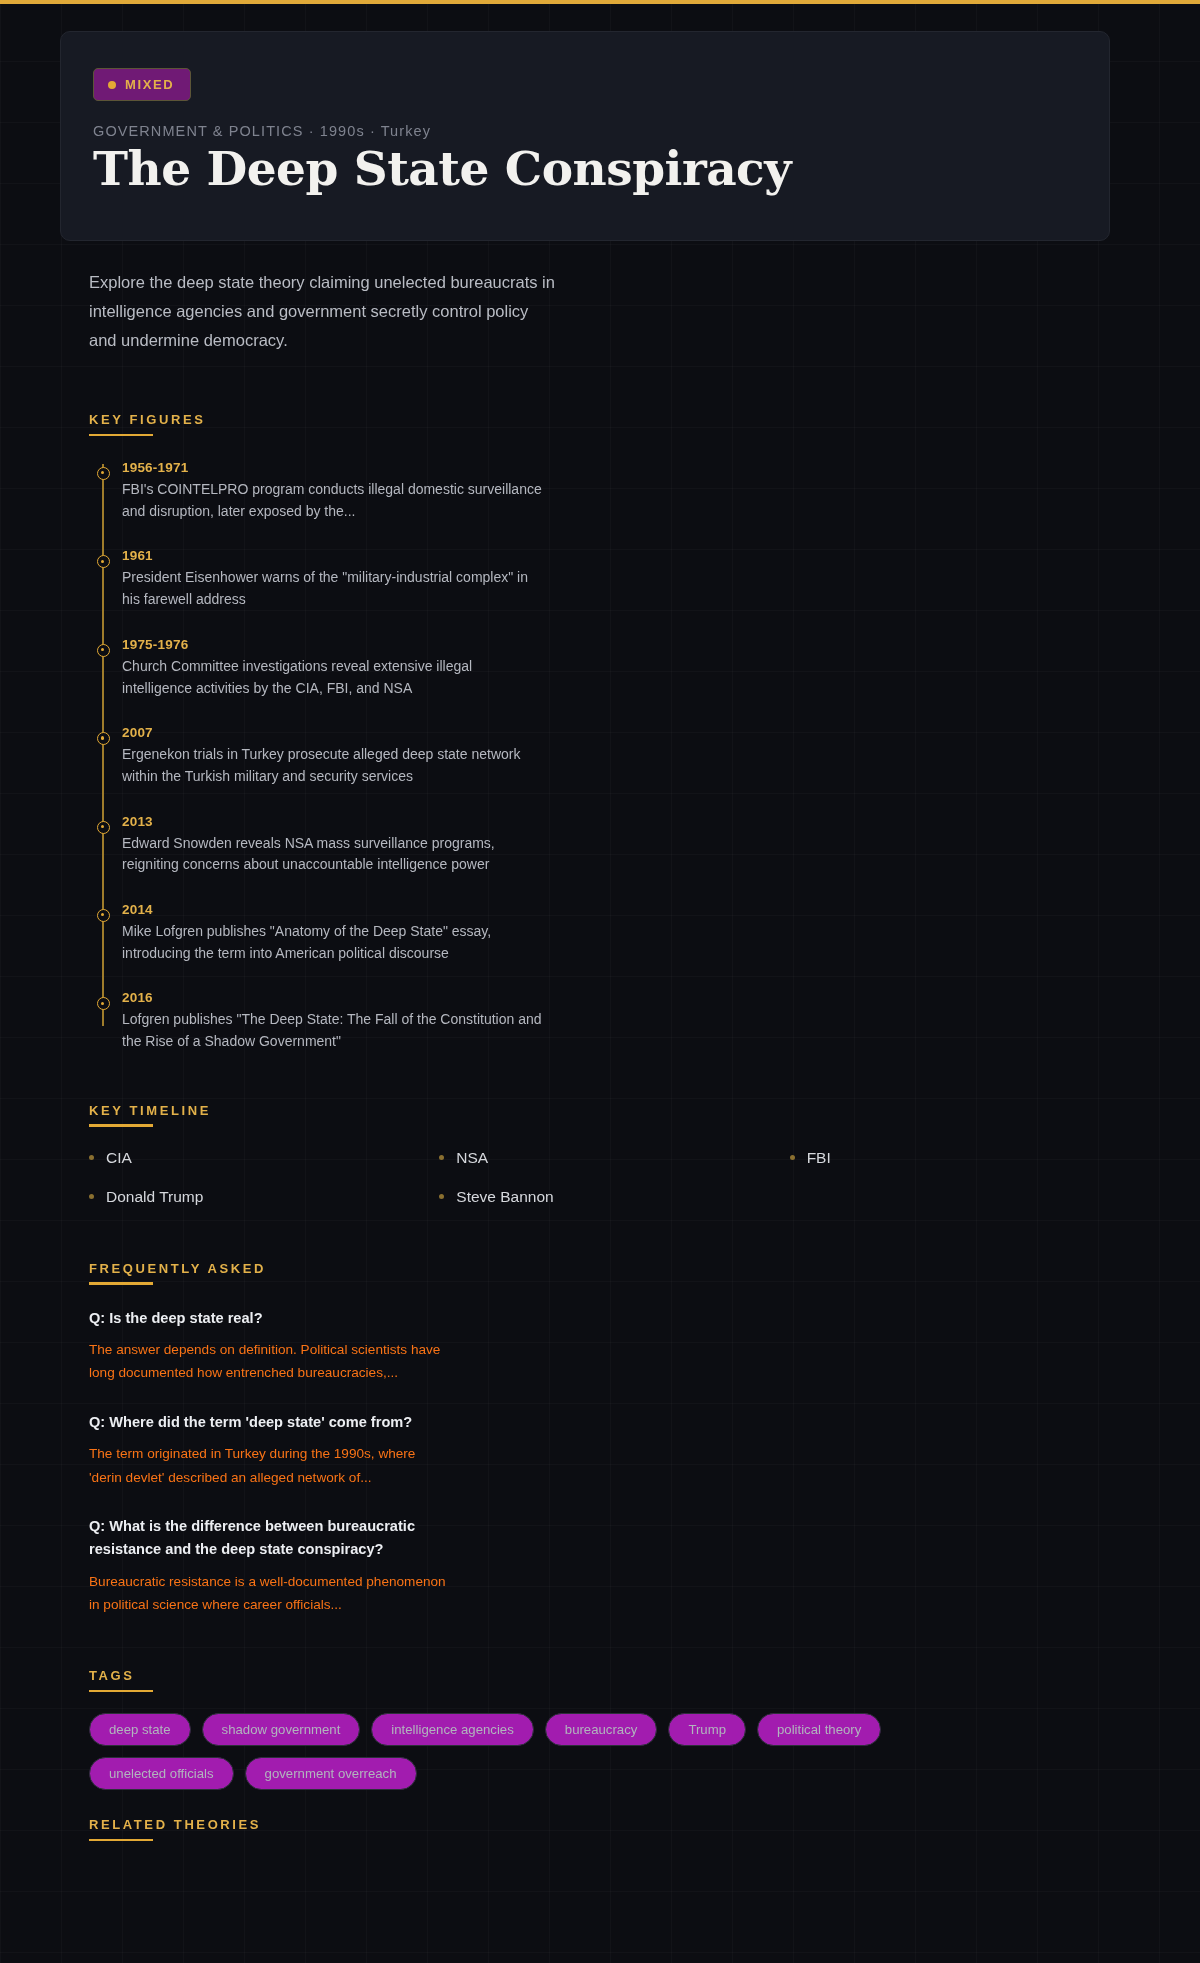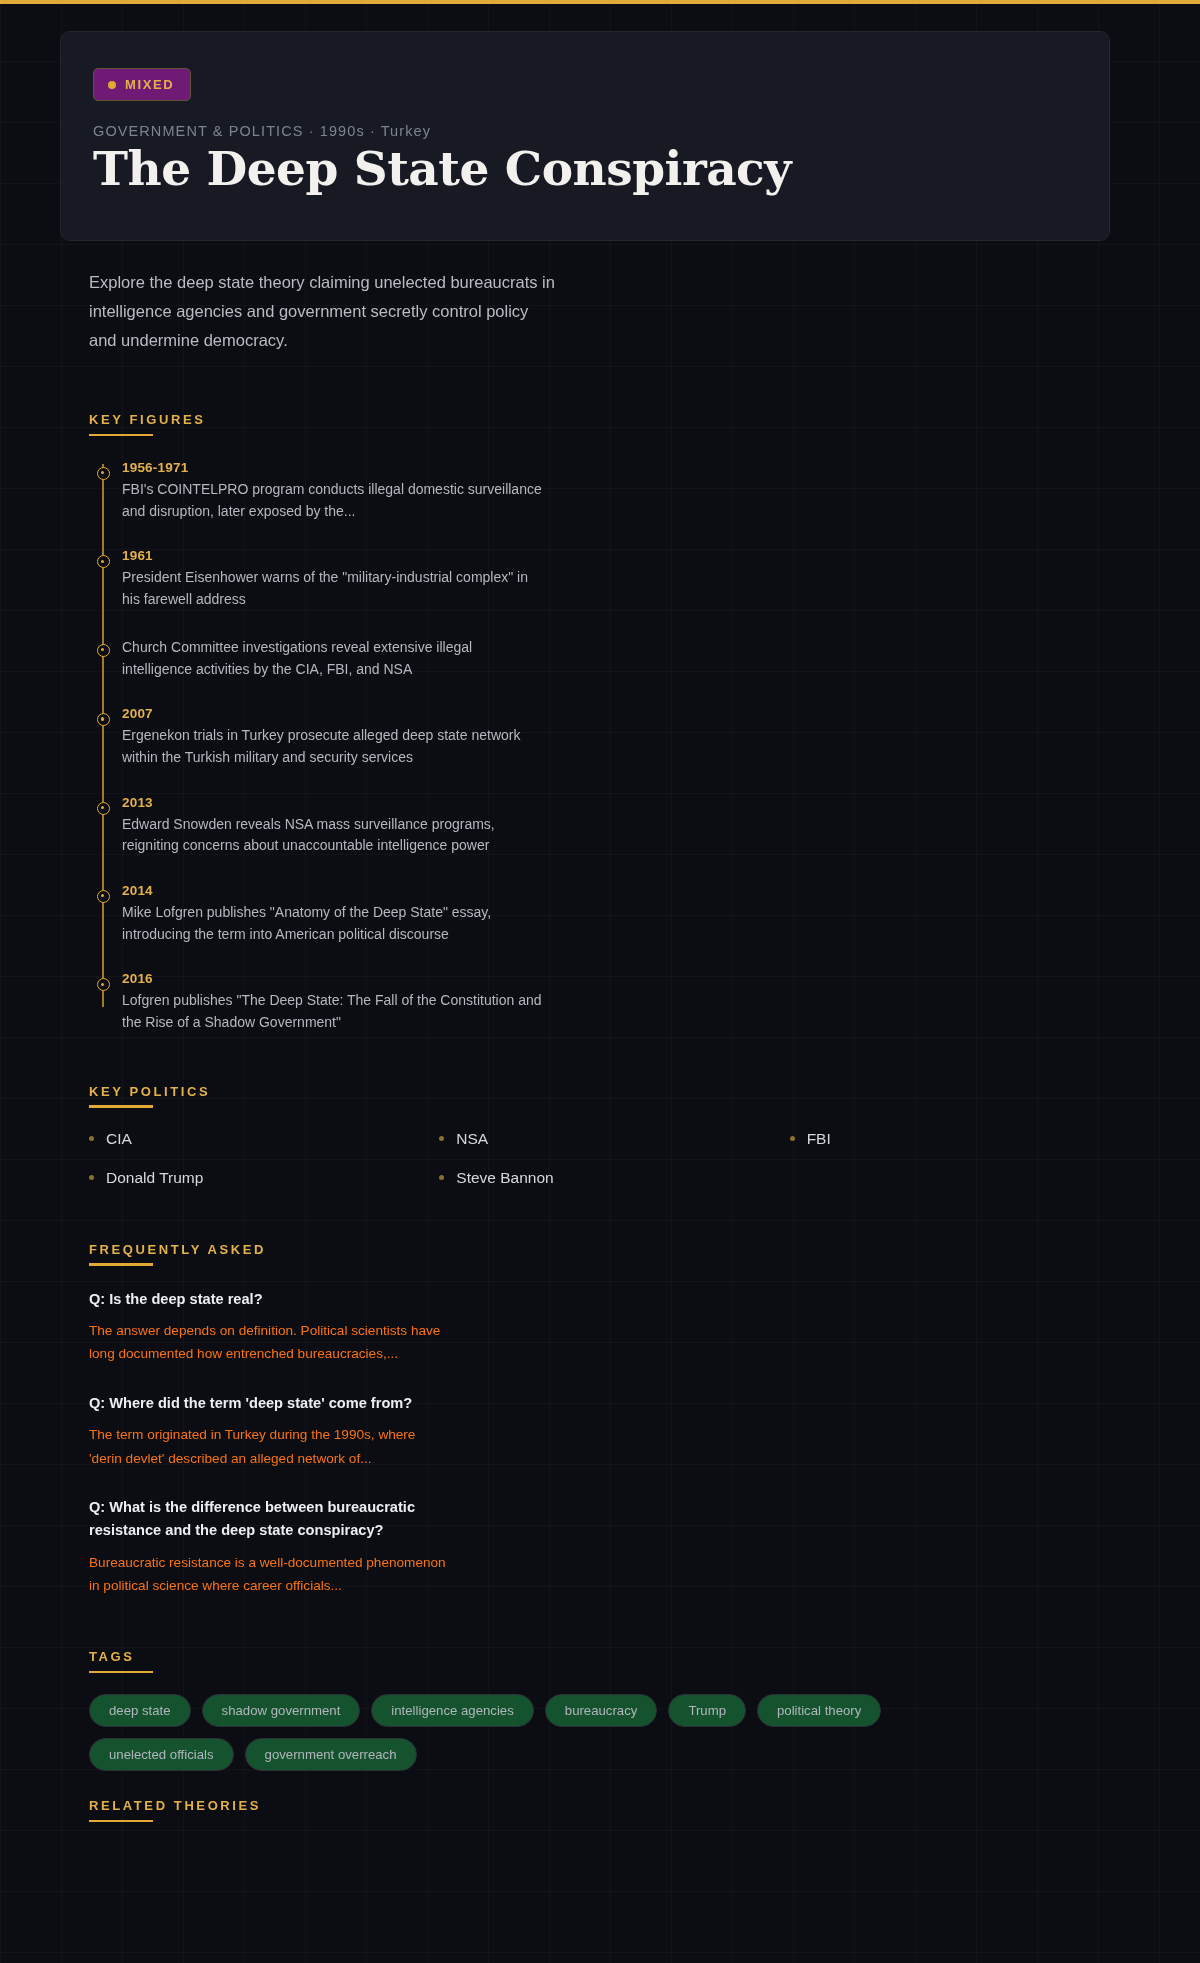--- a/index.html
+++ b/index.html
@@ -208,21 +208,21 @@
   
   #tags-section { margin-top: 52px; }
   .tag-wrap {
     margin-top: 21px;
     display: flex;
     flex-wrap: wrap;
     gap: 11px;
     max-width: 920px;
   }
   .tag {
-    background: #14532d;
+    background: #a21caf;
     border: 1px solid #2c303a;
     border-radius: 20px;
     padding: 8px 19px;
     font-size: 13.2px;
     color: #b1b5bd;
     white-space: nowrap;
   }
 
   
   #related-section { margin-top: 27px; }
@@ -253,20 +253,21 @@
           <div class="tl-year">1956-1971</div>
           <div class="tl-text">FBI's COINTELPRO program conducts illegal domestic surveillance and disruption, later exposed by the...</div>
         </div>
         <div class="tl-item">
           <span class="tl-dot"></span>
           <div class="tl-year">1961</div>
           <div class="tl-text">President Eisenhower warns of the "military-industrial complex" in his farewell address</div>
         </div>
         <div class="tl-item">
           <span class="tl-dot"></span>
+          <div class="tl-year">1975-1976</div>
           <div class="tl-text">Church Committee investigations reveal extensive illegal intelligence activities by the CIA, FBI, and NSA</div>
         </div>
         <div class="tl-item">
           <span class="tl-dot"></span>
           <div class="tl-year">2007</div>
           <div class="tl-text">Ergenekon trials in Turkey prosecute alleged deep state network within the Turkish military and security services</div>
         </div>
         <div class="tl-item">
           <span class="tl-dot"></span>
           <div class="tl-year">2013</div>
@@ -279,21 +280,21 @@
         </div>
         <div class="tl-item">
           <span class="tl-dot"></span>
           <div class="tl-year">2016</div>
           <div class="tl-text">Lofgren publishes "The Deep State: The Fall of the Constitution and the Rise of a Shadow Government"</div>
         </div>
       </div>
   </section>
 
   <section class="section" id="figures-section">
-    <div class="sec-head">KEY POLITICS</div>
+    <div class="sec-head">KEY TIMELINE</div>
     <div class="fig-grid" id="figures-grid">
         <div class="fig-item">
           <span class="fig-bullet"></span>
           <span>CIA</span>
         </div>
         <div class="fig-item">
           <span class="fig-bullet"></span>
           <span>NSA</span>
         </div>
         <div class="fig-item">

